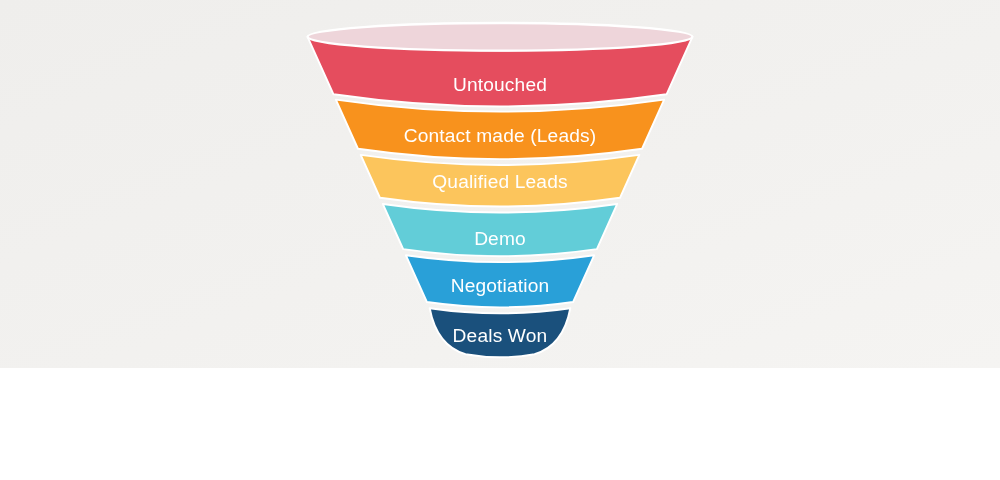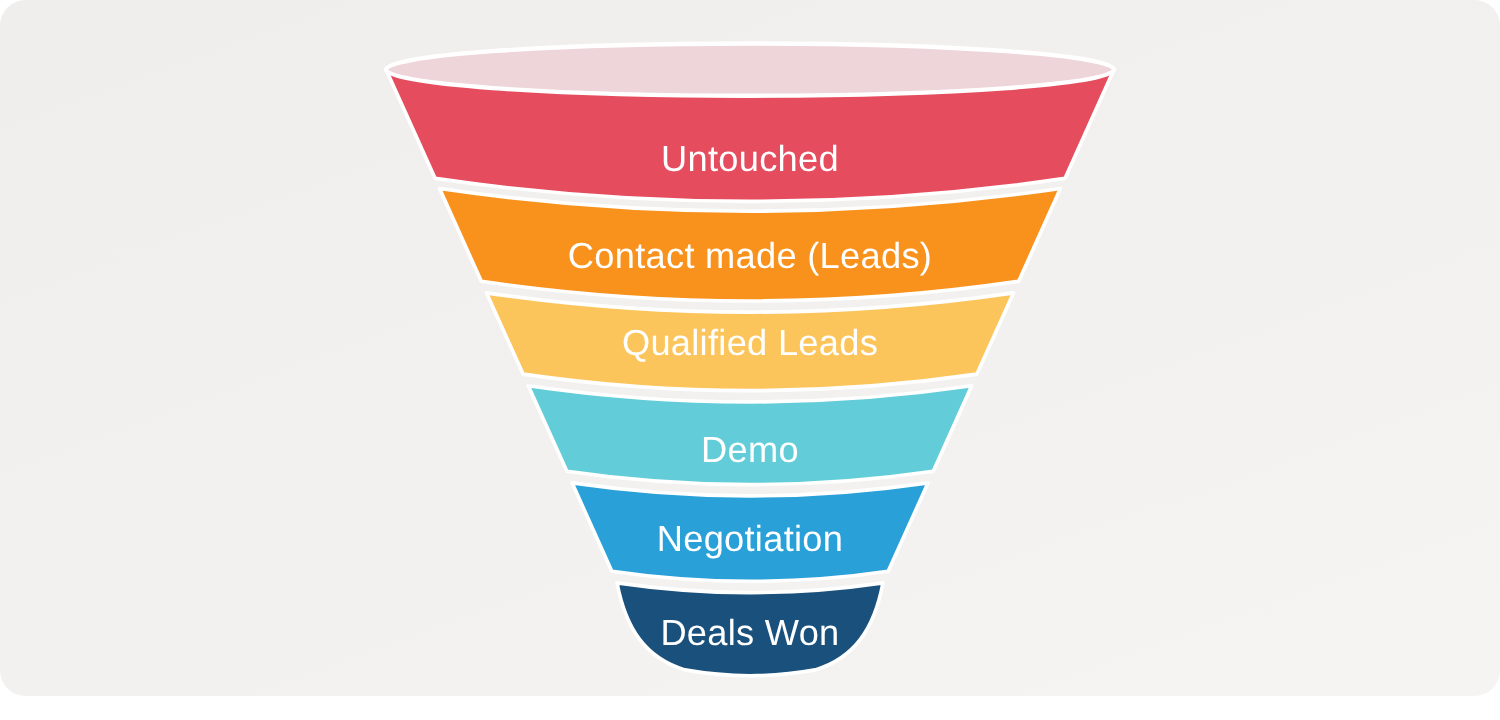--- a/index.html
+++ b/index.html
@@ -2,24 +2,23 @@
 <html><head>
 <meta charset="utf-8">
 <style>
   html, body {
     margin: 0;
     padding: 0;
   }
   .canvas {
     position: relative;
     width: 1000px;
-    height: 464px;
+    height: 368px;
     overflow: hidden;
     background: linear-gradient(160deg, #efeeec 0%, #f2f1ef 55%, #f5f4f2 100%);
-    border-radius: 17px;
   }
   .canvas svg {
     position: absolute;
     inset: 0;
     width: 100%;
     height: 100%;
     display: block;
   }
   svg text {
     font-family: "Liberation Sans", "DejaVu Sans", sans-serif;

